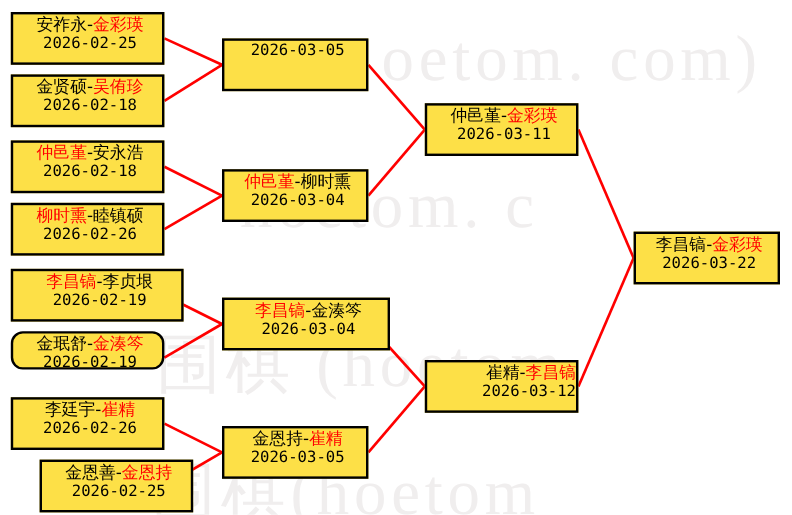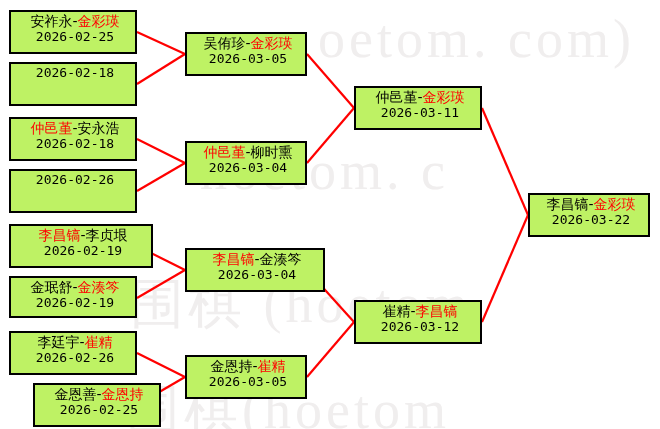--- a/index.html
+++ b/index.html
@@ -13,33 +13,33 @@
   
   .wm{
     position:absolute;
     color:#f0eeee;
     font-family:"Liberation Serif","DejaVu Serif",serif;
     white-space:nowrap;
     user-select:none;
     pointer-events:none;
     z-index:0;
   }
-  .wm-a{left:318px;top:8px;font-size:54px;letter-spacing:4px;}
+  .wm-a{left:318px;top:18px;font-size:54px;letter-spacing:4px;}
   .wm-b{left:200px;top:140px;font-size:54px;letter-spacing:4px;}
   .wm-c{left:130px;top:268px;font-size:54px;letter-spacing:4px;}
   .wm-d{left:126px;top:374px;font-size:54px;letter-spacing:4px;}
 
   
   #links{position:absolute;left:0;top:0;width:660px;height:429px;z-index:1;}
 
   
   .match{
     position:absolute;
     box-sizing:border-box;
-    background:#bef264;
+    background:#fde047;
     border:2px solid #000000;
     z-index:2;
     text-align:center;
     padding:2px 0 3px 4px;
     line-height:1.12;
   }
   .players{
     font-size:14px;
     color:#000000;
     white-space:nowrap;
@@ -81,66 +81,67 @@
       <line x1="482" y1="108" x2="528" y2="215" stroke="#ff0000" stroke-width="2.2"></line>
       <line x1="482" y1="322" x2="528" y2="215" stroke="#ff0000" stroke-width="2.2"></line>
     </svg>
 
   <div id="boxes">
       <div class="match" style="left: 9px; top: 10px; width: 128px; height: 44px;">
         <div class="players"><span>安祚永</span><span class="sep">-</span><span class="win">金彩瑛</span></div>
         <div class="date">2026-02-25</div>
       </div>
       <div class="match" style="left: 9px; top: 62px; width: 128px; height: 44px;">
+        <div class="players"><span>金贤硕</span><span class="sep">-</span><span class="win">吴侑珍</span></div>
         <div class="date">2026-02-18</div>
       </div>
       <div class="match" style="left: 9px; top: 117px; width: 128px; height: 44px;">
         <div class="players"><span class="win">仲邑堇</span><span class="sep">-</span><span>安永浩</span></div>
         <div class="date">2026-02-18</div>
       </div>
       <div class="match" style="left: 9px; top: 169px; width: 128px; height: 44px;">
+        <div class="players"><span class="win">柳时熏</span><span class="sep">-</span><span>睦镇硕</span></div>
         <div class="date">2026-02-26</div>
       </div>
       <div class="match" style="left: 9px; top: 224px; width: 144px; height: 44px;">
         <div class="players"><span class="win">李昌镐</span><span class="sep">-</span><span>李贞垠</span></div>
         <div class="date">2026-02-19</div>
       </div>
-      <div class="match" style="left: 9px; top: 276px; width: 128px; height: 42px;">
+      <div class="match" style="left: 9px; top: 276px; width: 128px; height: 32px; border-radius: 10px;">
         <div class="players"><span>金珉舒</span><span class="sep">-</span><span class="win">金湊笒</span></div>
         <div class="date">2026-02-19</div>
       </div>
       <div class="match" style="left: 9px; top: 331px; width: 128px; height: 44px;">
         <div class="players"><span>李廷宇</span><span class="sep">-</span><span class="win">崔精</span></div>
         <div class="date">2026-02-26</div>
       </div>
       <div class="match" style="left: 9px; top: 383px; width: 128px; height: 44px; margin-left: 24px;">
         <div class="players"><span>金恩善</span><span class="sep">-</span><span class="win">金恩持</span></div>
         <div class="date">2026-02-25</div>
       </div>
       <div class="match" style="left: 185px; top: 32px; width: 122px; height: 44px;">
-        <div class="players"><span>吴侑珍</span><span class="sep">-</span><span class="win">金彩瑛</span></div>
         <div class="date">2026-03-05</div>
       </div>
       <div class="match" style="left: 185px; top: 141px; width: 122px; height: 44px;">
         <div class="players"><span class="win">仲邑堇</span><span class="sep">-</span><span>柳时熏</span></div>
         <div class="date">2026-03-04</div>
       </div>
       <div class="match" style="left: 185px; top: 248px; width: 140px; height: 44px;">
         <div class="players"><span class="win">李昌镐</span><span class="sep">-</span><span>金湊笒</span></div>
         <div class="date">2026-03-04</div>
       </div>
       <div class="match" style="left: 185px; top: 355px; width: 122px; height: 44px; text-align: center;">
         <div class="players"><span>金恩持</span><span class="sep">-</span><span class="win">崔精</span></div>
         <div class="date">2026-03-05</div>
       </div>
       <div class="match" style="left: 354px; top: 86px; width: 128px; height: 44px;">
         <div class="players"><span>仲邑堇</span><span class="sep">-</span><span class="win">金彩瑛</span></div>
         <div class="date">2026-03-11</div>
       </div>
-      <div class="match" style="left: 354px; top: 300px; width: 128px; height: 44px;">
+      <div class="match" style="left: 354px; top: 300px; width: 128px; height: 44px; text-align: right;">
         <div class="players"><span>崔精</span><span class="sep">-</span><span class="win">李昌镐</span></div>
         <div class="date">2026-03-12</div>
       </div>
       <div class="match" style="left: 528px; top: 193px; width: 122px; height: 44px;">
         <div class="players"><span>李昌镐</span><span class="sep">-</span><span class="win">金彩瑛</span></div>
         <div class="date">2026-03-22</div>
       </div>
     </div>
 </div>
 

